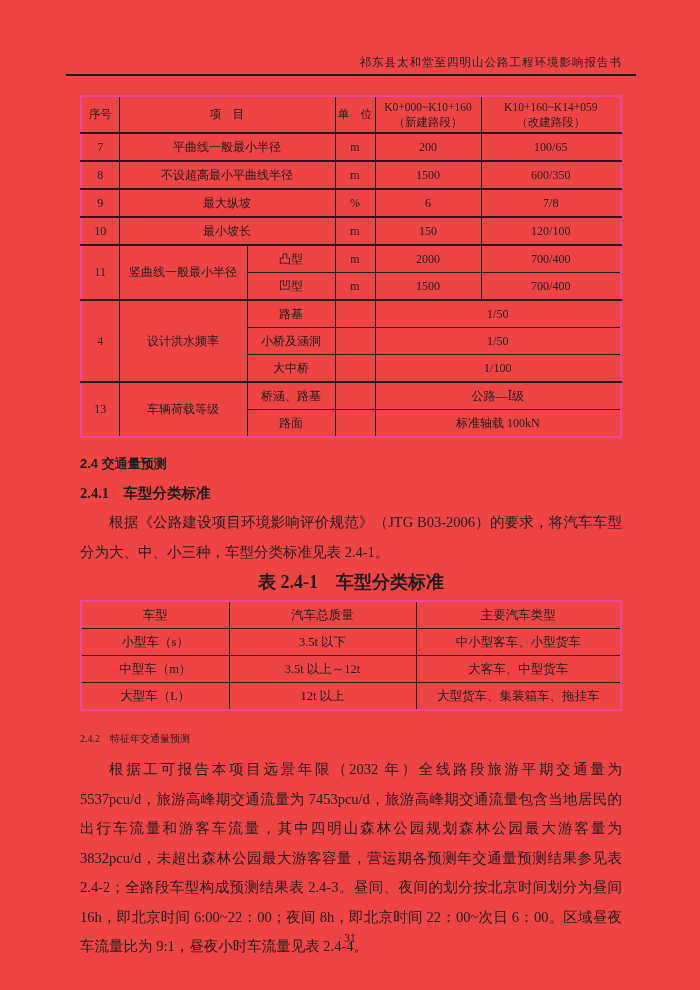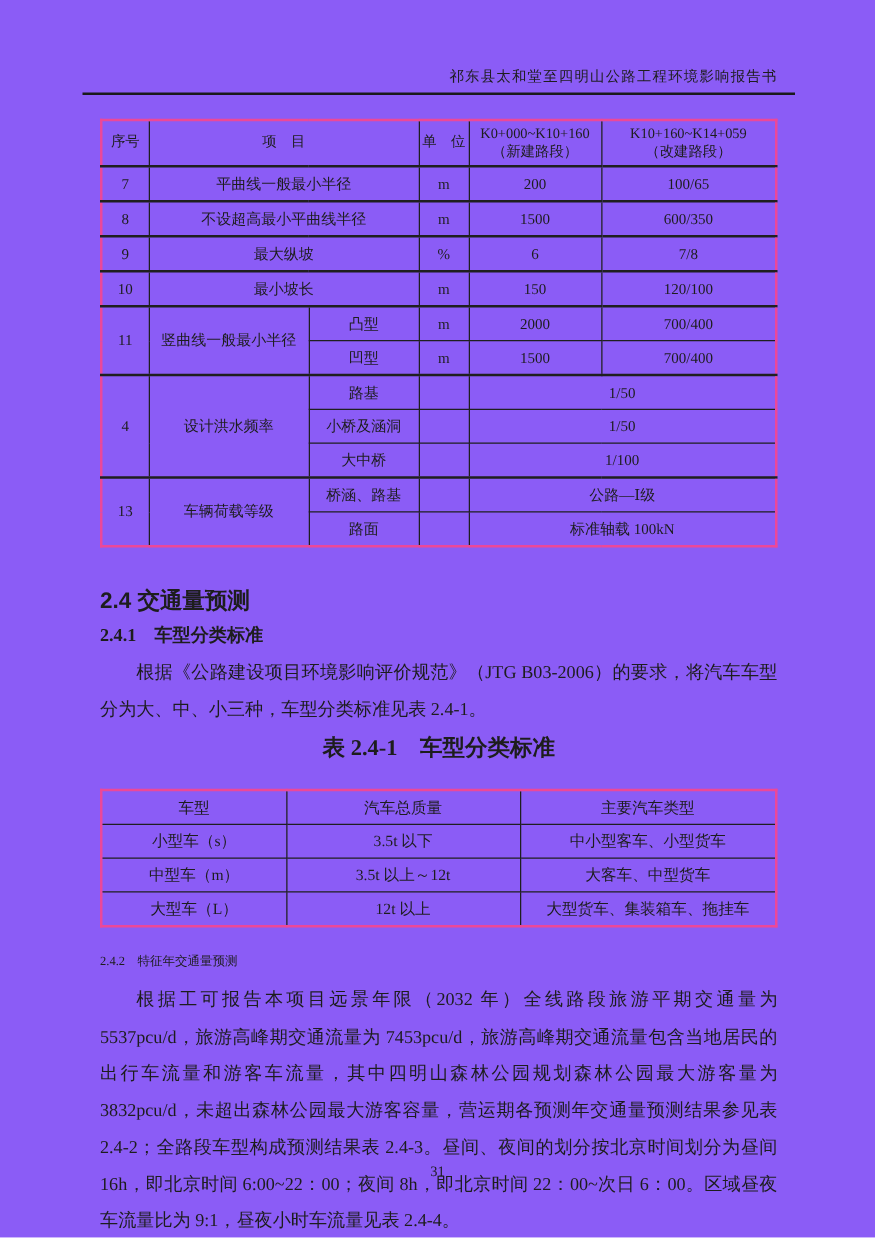--- a/index.html
+++ b/index.html
@@ -1,47 +1,47 @@
 <!DOCTYPE html>
 <html><head>
 <meta charset="utf-8">
 <style>
   html,body { margin:0; padding:0; background:#ffffff; }
   .page {
     position:relative;
     width:700px; height:990px;
     box-sizing:border-box;
-    background:#8b5cf6;
+    background:#ef4444;
     color:#1d1d1d;
     font-family:"Liberation Serif","DejaVu Serif",serif;
     padding:54px 78px 0 80px;
     overflow:hidden;
   }
   
   .running-header { text-align:right; font-size:11.5px; letter-spacing:1px; line-height:16px; margin-bottom:4px; }
   .header-rule { border-bottom:2px solid #1a1a1a; margin:0 -14px 19px -14px; height:0; }
 
   
   table { border-collapse:collapse; table-layout:fixed; width:100%; text-align:center; }
   .t1, .t2 { border:2px solid #ec4899; }
   .t1 td, .t2 td { border:1px solid #1f1f1f; padding:1px 2px; vertical-align:middle; overflow:hidden; }
   .t1 { font-size:12px; line-height:1.35; }
   .t1 td { height:24px; }
   .t1 tr.head td { height:33px; font-size:11.5px; }
   .t1 td.grp { border-top-width:2px; }
   .seg-head div { line-height:15px; }
 
-  .t2 { font-size:12.5px; margin-top:22px; }
+  .t2 { font-size:12.5px; margin-top:7px; }
   .t2 td { height:24px; }
 
   
   .h24 {
-    margin:31px 0 0 0;
+    margin:15px 0 0 0;
     font-family:"Liberation Sans","DejaVu Sans",sans-serif;
-    font-weight:bold; font-size:18px; line-height:22px;
+    font-weight:bold; font-size:13px; line-height:22px;
   }
   .h241 { margin:7px 0 0 0; font-size:14.5px; line-height:22px; font-weight:bold; }
   .para {
     margin:4px 0 0 0;
     font-size:14.5px; line-height:29.5px;
     text-align:justify; text-justify:inter-ideograph;
     text-indent:2em;
   }
   .caption {
     margin:4px 0 0 0;

